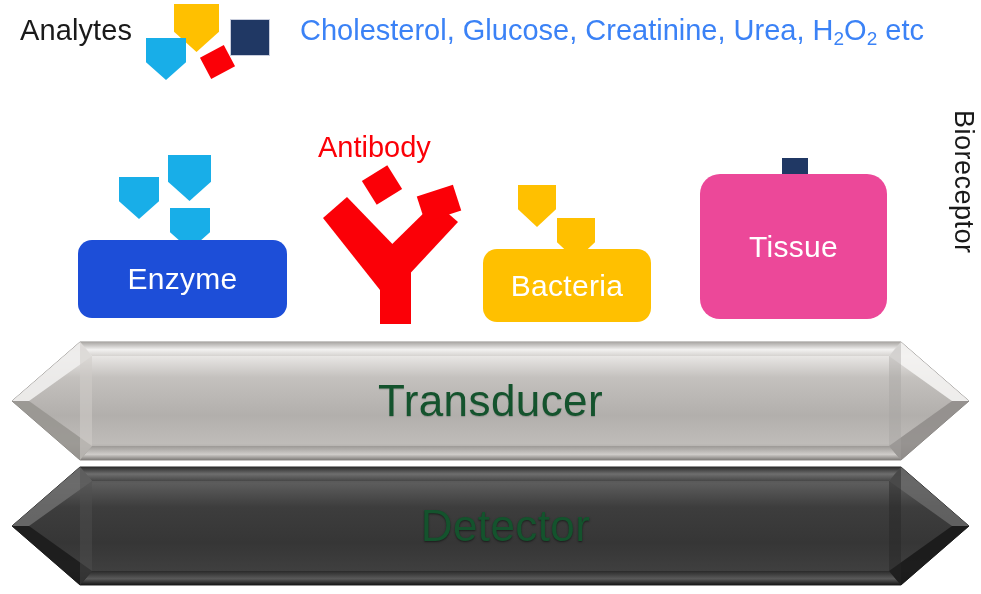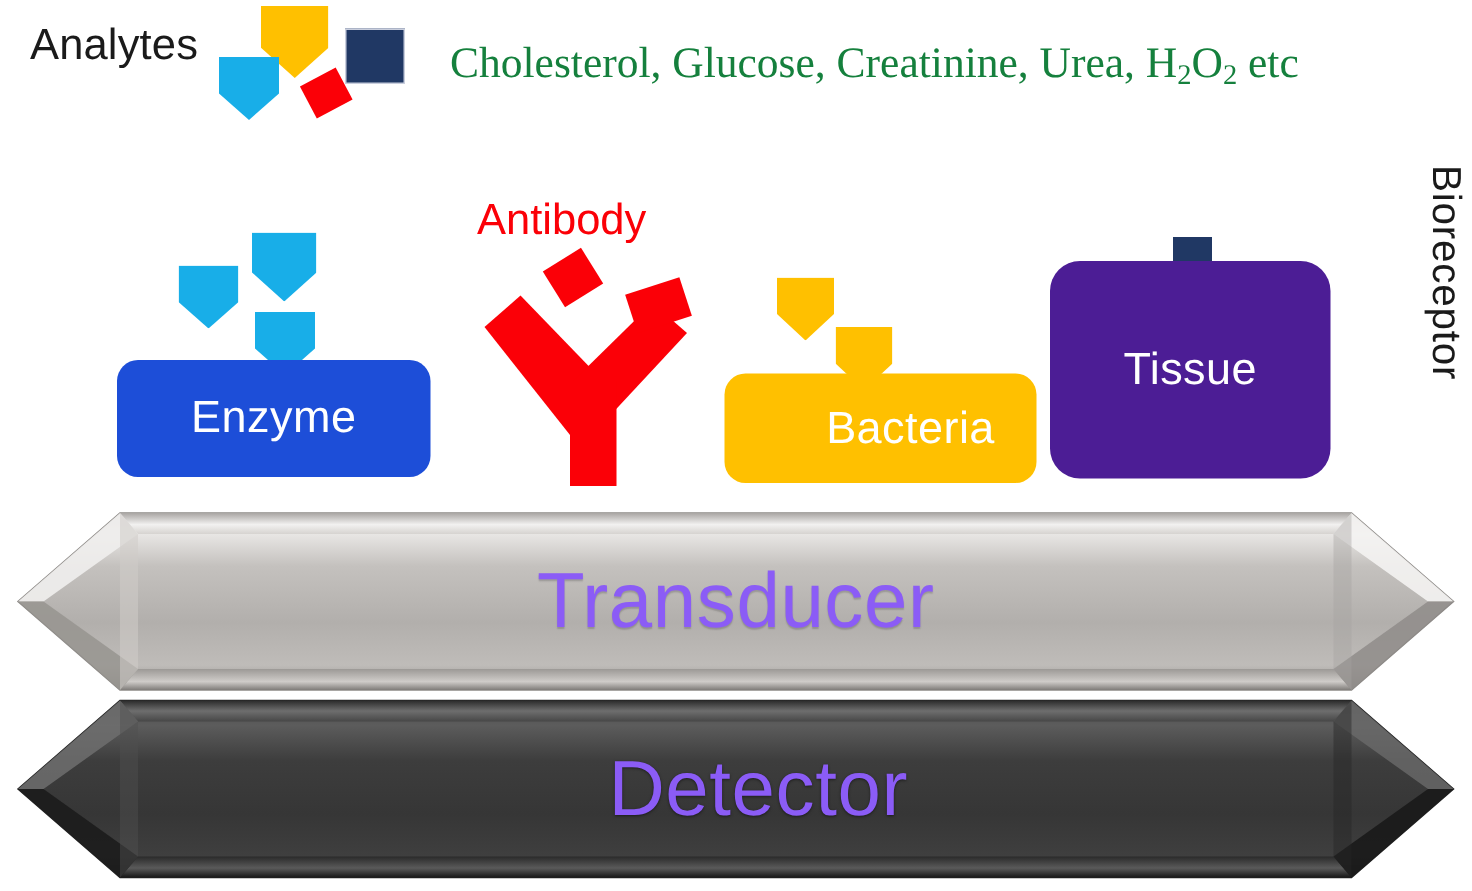--- a/index.html
+++ b/index.html
@@ -27,25 +27,24 @@
   #analytes-label {
     left: 20px;
     top: 14px;
     font-size: 29px;
     color: #1a1a1a;
     letter-spacing: 0.1px;
     white-space: nowrap;
   }
   #analytes-text {
     left: 300px;
-    top: 26px;
+    top: 14px;
     font-size: 29px;
-    color: #15803d;
-    white-space: nowrap;
-    font-family: Liberation Serif, serif;
+    color: #3b82f6;
+    white-space: nowrap;
   }
   #analytes-text sub {
     font-size: 19px;
     vertical-align: baseline;
     position: relative;
     top: 5px;
   }
 
   
   .pentagon {
@@ -101,22 +100,22 @@
   
   .banner {
     position: absolute;
     display: flex;
     align-items: center;
     justify-content: center;
   }
   .banner svg { position: absolute; left: 0; top: 0; }
   .banner-label {
     position: relative;
-    color: #8b5cf6;
-    font-size: 52px;
+    color: #14532d;
+    font-size: 44px;
     letter-spacing: 0.4px;
     z-index: 2;
     text-shadow: 0 1px 1px rgba(0,0,0,0.18);
   }
   #transducer-banner { left: 8px; top: 338px; width: 965px; height: 126px; }
   #detector-banner   { left: 8px; top: 462px; width: 965px; height: 128px; }
   #detector-banner .banner-label { text-shadow: 0 1px 2px rgba(0,0,0,0.5); margin-left: 30px; }
 </style>
 </head>
 <body>
@@ -156,27 +155,27 @@
     <polygon points="115,22 138,42 84,100 60,100 60,76" fill="#FB0007"></polygon>
 
     <rect x="60" y="74" width="31" height="70" fill="#FB0007"></rect>
   </svg>
 
   <div class="diamond abs" style="left:420px; top:190px; width:38px; height:27px; background:#FB0007; transform:rotate(-18deg);"></div>
 
   <div class="pentagon abs" style="left:518px; top:185px; width:38px; height:42px; background:#FFC000;"></div>
   <div class="pentagon abs" style="left:557px; top:218px; width:38px; height:42px; background:#FFC000;"></div>
 
-  <div class="receptor-box" style="left:483px; top:249px; width:168px; height:73px; background:#FFC000;padding-left:40px;">
+  <div class="receptor-box" style="left:483px; top:249px; width:168px; height:73px; background:#FFC000;">
     <span>Bacteria</span>
   </div>
 
   <div class="tab-stub abs" style="left:782px; top:158px; width:26px; height:16px; background:#203864;"></div>
 
-  <div class="receptor-box" style="left:700px; top:174px; width:187px; height:145px; background:#4c1d95; border-radius:20px;">
+  <div class="receptor-box" style="left:700px; top:174px; width:187px; height:145px; background:#ec4899; border-radius:20px;">
     <span>Tissue</span>
   </div>
 
   <div id="transducer-banner" class="banner">
     <svg width="965" height="126" viewBox="0 0 965 126">
       <defs>
         <linearGradient id="silverFace" x1="0" y1="0" x2="0" y2="1">
           <stop offset="0%" stop-color="#cdcac7"></stop>
           <stop offset="12%" stop-color="#e8e6e4"></stop>
           <stop offset="30%" stop-color="#c4c1be"></stop>

